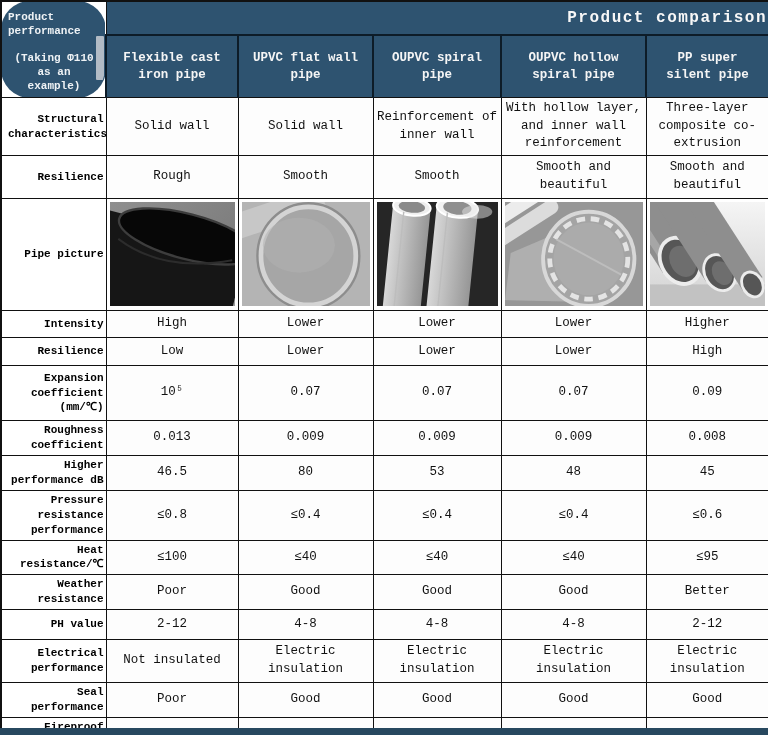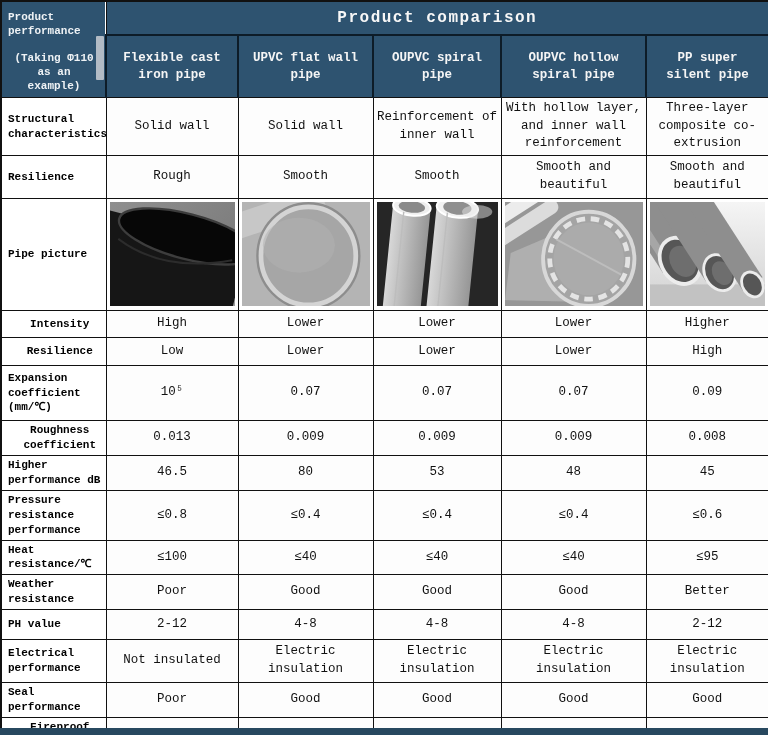--- a/index.html
+++ b/index.html
@@ -2,34 +2,34 @@
 <html><head>
 <meta charset="utf-8">
 <style>
   html,body{margin:0;padding:0;background:#ffffff;}
   .page{width:768px;height:735px;position:relative;background:#fff;overflow:hidden;
         font-family:"Liberation Mono","DejaVu Sans Mono",monospace;}
   table{border-collapse:collapse;table-layout:fixed;width:768px;}
   td{border:1px solid #111;box-sizing:border-box;overflow:hidden;}
   table{border:2px solid #111;}
   
-  .banner{background:#2e5370;color:#f7f7f7;text-align:center;font-weight:700;
+  .banner{background:#2e5370;color:#f7f7f7;text-align:right;font-weight:700;
           font-size:16px;letter-spacing:1.5px;border-bottom:2px solid #0d1c28;}
   .colhead{background:#2e5370;color:#f5f5f5;font-weight:700;font-size:12.5px;
            text-align:center;vertical-align:middle;padding:4px 6px;line-height:1.35;
            border-left:2px solid #0d1c28;}
   .corner{background:#2e5370;color:#eef2f5;font-weight:700;font-size:11px;
-          vertical-align:top;padding:8px 5px 4px 6px;line-height:1.3;position:relative;}
+          vertical-align:top;padding:8px 5px 4px 6px;line-height:1.3;position:relative;border-radius:29px;}
   .corner .l2{margin-top:12px;text-align:center;}
   .corner-artifact{position:absolute;right:1px;top:34px;width:8px;height:44px;
           background:#c9ced3;opacity:.85;border-radius:1px;}
   
   .lab{background:#fff;color:#000;font-weight:700;font-size:11px;line-height:1.35;
-       vertical-align:middle;text-align:left;padding:2px 2px 2px 6px;}
-  .lc{text-align:center;padding-left:14px;}
+       vertical-align:middle;text-align:right;padding:2px 2px 2px 6px;}
+  .lc{text-align:right;padding-left:14px;}
   .val{background:#fdfdfd;color:#111;font-size:12.5px;line-height:1.4;
        text-align:center;vertical-align:middle;padding:2px 3px;}
   .pic{padding:3px;background:#fff;vertical-align:middle;}
   .pic svg{display:block;width:100%;height:104px;}
   .bottom-strip{position:absolute;left:0;bottom:0;width:768px;height:7px;background:#27485f;}
 </style>
 </head>
 <body>
 
 <div class="page">

